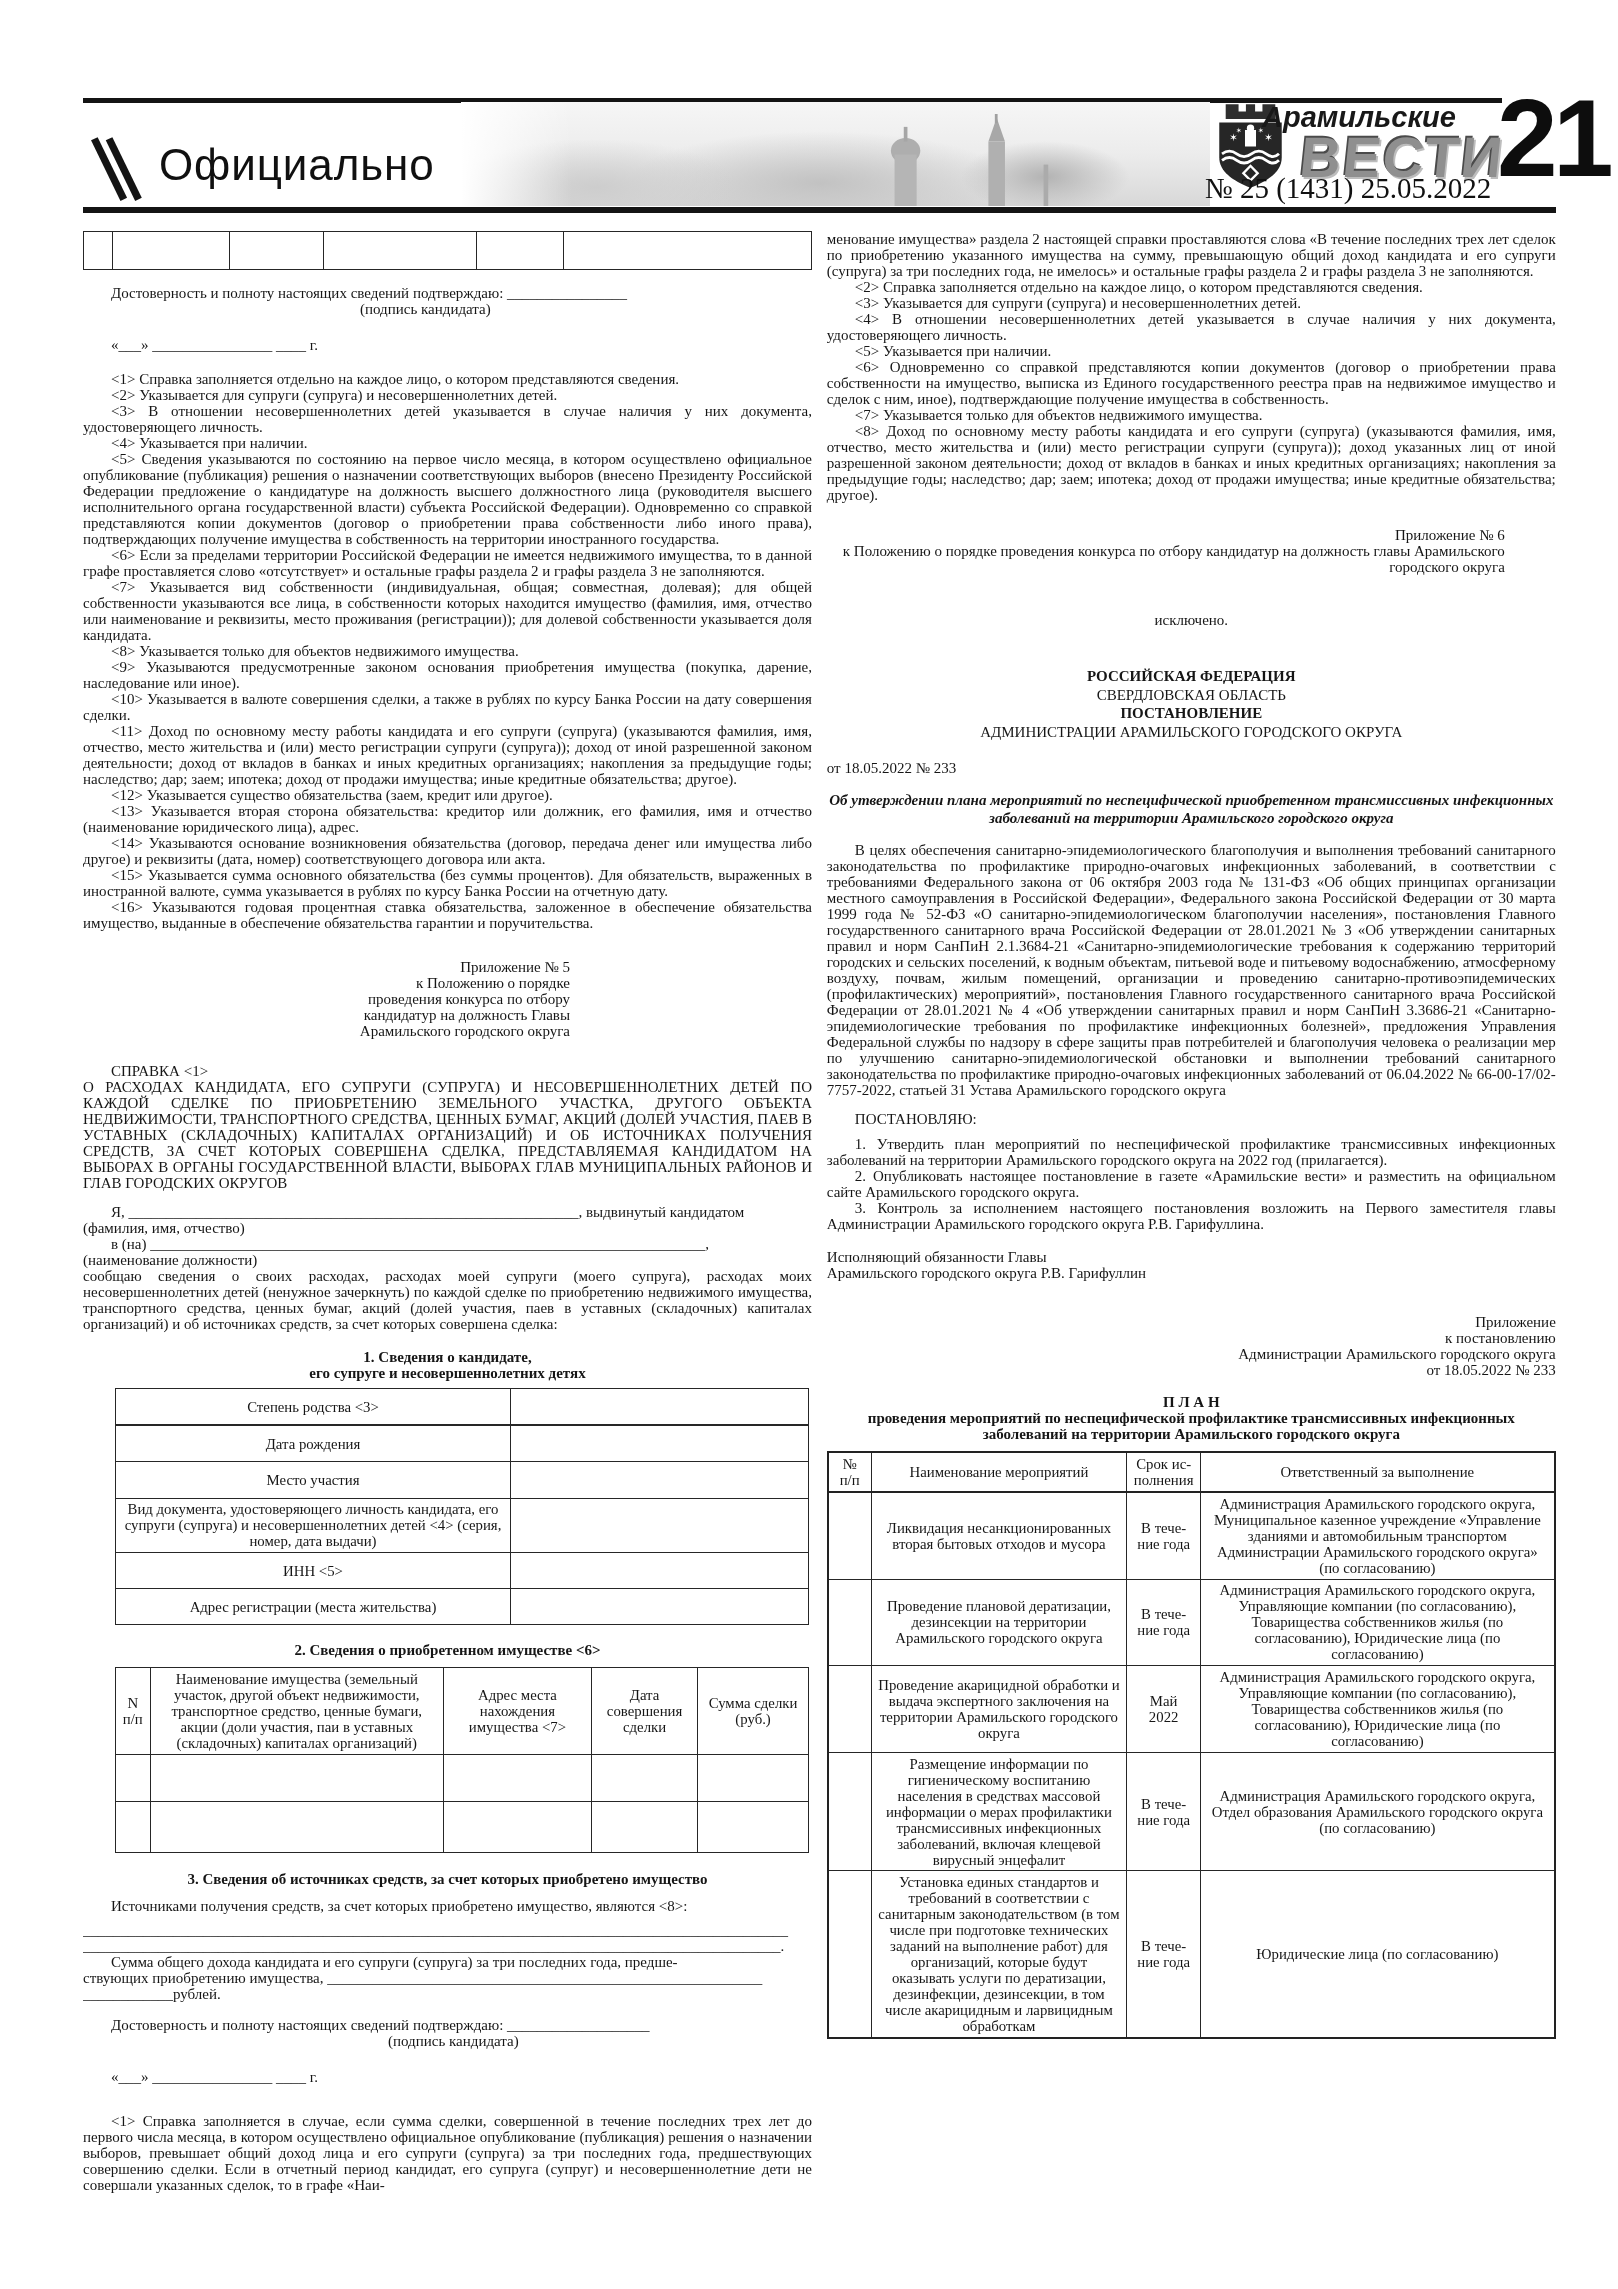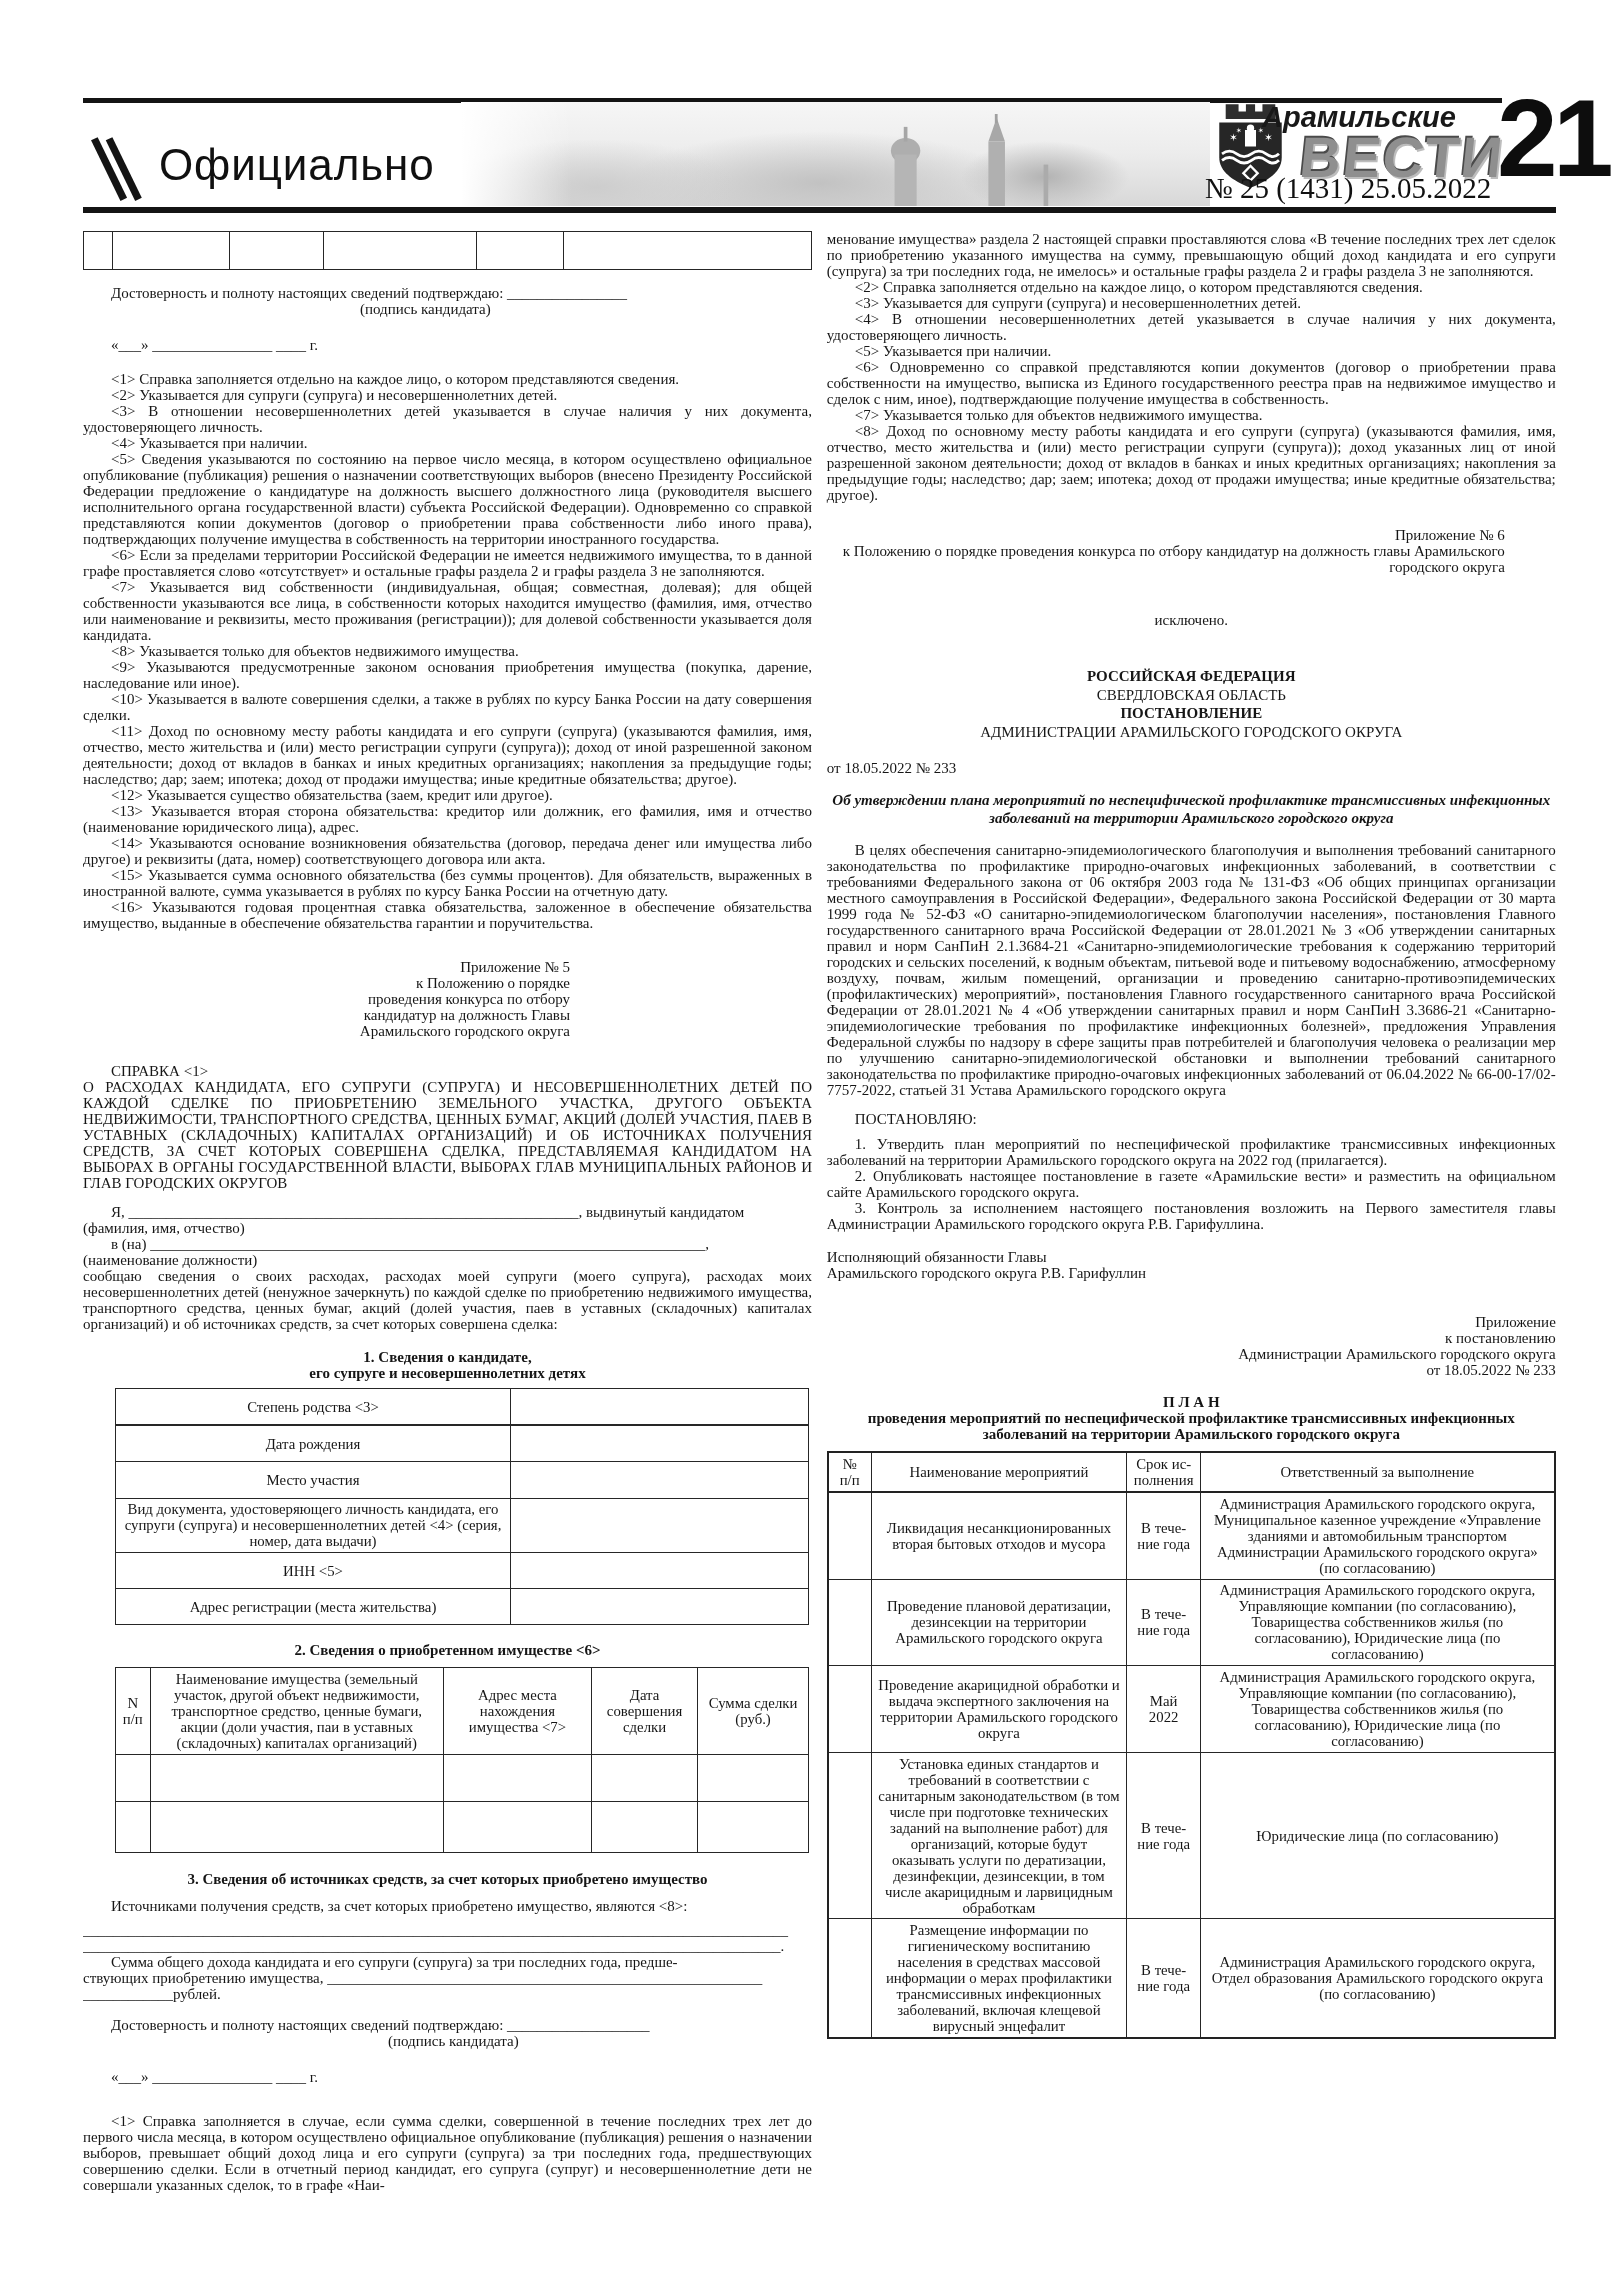--- a/index.html
+++ b/index.html
@@ -292,21 +292,21 @@
 
       <div class="gov" style="margin-top:39px">
         <p class="c b">РОССИЙСКАЯ ФЕДЕРАЦИЯ</p>
         <p class="c">СВЕРДЛОВСКАЯ ОБЛАСТЬ</p>
         <p class="c b">ПОСТАНОВЛЕНИЕ</p>
         <p class="c">АДМИНИСТРАЦИИ АРАМИЛЬСКОГО ГОРОДСКОГО ОКРУГА</p>
       </div>
 
       <p class="cap" style="margin-top:18.5px">от 18.05.2022 № 233</p>
 
-      <p class="c b i" style="margin-top:16.6px; line-height:17.5px">Об утверждении плана мероприятий по неспецифической профилактике трансмиссивных инфекционных заболеваний на территории Арамильского городского округа</p>
+      <p class="c b i" style="margin-top:16.6px; line-height:17.5px">Об утверждении плана мероприятий по неспецифической приобретенном трансмиссивных инфекционных заболеваний на территории Арамильского городского округа</p>
 
       <p class="p" style="margin-top:14.8px">В целях обеспечения санитарно-эпидемиологического благополучия и выполнения требований санитарного законодательства по профилактике природно-очаговых инфекционных заболеваний, в соответствии с требованиями Федерального закона от 06 октября 2003 года № 131-ФЗ «Об общих принципах организации местного самоуправления в Российской Федерации», Федерального закона Российской Федерации от 30 марта 1999 года № 52-ФЗ «О санитарно-эпидемиологическом благополучии населения», постановления Главного государственного санитарного врача Российской Федерации от 28.01.2021 № 3 «Об утверждении санитарных правил и норм СанПиН 2.1.3684-21 «Санитарно-эпидемиологические требования к содержанию территорий городских и сельских поселений, к водным объектам, питьевой воде и питьевому водоснабжению, атмосферному воздуху, почвам, жилым помещений, организации и проведению санитарно-противоэпидемических (профилактических) мероприятий», постановления Главного государственного санитарного врача Российской Федерации от 28.01.2021 № 4 «Об утверждении санитарных правил и норм СанПиН 3.3686-21 «Санитарно-эпидемиологические требования по профилактике инфекционных болезней», предложения Управления Федеральной службы по надзору в сфере защиты прав потребителей и благополучия человека о реализации мер по улучшению санитарно-эпидемиологической обстановки и выполнении требований санитарного законодательства по профилактике природно-очаговых инфекционных заболеваний от 06.04.2022 № 66-00-17/02-7757-2022, статьей 31 Устава Арамильского городского округа</p>
 
       <p class="p" style="margin-top:13px">ПОСТАНОВЛЯЮ:</p>
 
       <div style="margin-top:9.2px">
         <p class="p">1. Утвердить план мероприятий по неспецифической профилактике трансмиссивных инфекционных заболеваний на территории Арамильского городского округа на 2022 год (прилагается).</p>
         <p class="p">2. Опубликовать настоящее постановление в газете «Арамильские вести» и разместить на официальном сайте Арамильского городского округа.</p>
         <p class="p">3. Контроль за исполнением настоящего постановления возложить на Первого заместителя главы Администрации Арамильского городского округа Р.В. Гарифуллина.</p>
       </div>
@@ -355,29 +355,29 @@
             <td>Администрация Арамильского городского округа, Управляющие компании (по согласованию), Товарищества собственников жилья (по согласованию), Юридические лица (по согласованию)</td>
           </tr>
           <tr>
             <td></td>
             <td>Проведение акарицидной обработки и выдача экспертного заключения на территории Арамильского городского округа</td>
             <td>Май 2022</td>
             <td>Администрация Арамильского городского округа, Управляющие компании (по согласованию), Товарищества собственников жилья (по согласованию), Юридические лица (по согласованию)</td>
           </tr>
           <tr>
             <td></td>
+            <td>Размещение информации по гигиеническому воспитанию населения в средствах массовой информации о мерах профилактики трансмиссивных инфекционных заболеваний, включая клещевой вирусный энцефалит</td>
+            <td>В тече-ние года</td>
+            <td>Администрация Арамильского городского округа, Отдел образования Арамильского городского округа (по согласованию)</td>
+          </tr>
+          <tr>
+            <td></td>
             <td>Установка единых стандартов и требований в соответствии с санитарным законодательством (в том числе при подготовке технических заданий на выполнение работ) для организаций, которые будут оказывать услуги по дератизации, дезинфекции, дезинсекции, в том числе акарицидным и ларвицидным обработкам</td>
             <td>В тече-ние года</td>
             <td>Юридические лица (по согласованию)</td>
           </tr>
-          <tr>
-            <td></td>
-            <td>Размещение информации по гигиеническому воспитанию населения в средствах массовой информации о мерах профилактики трансмиссивных инфекционных заболеваний, включая клещевой вирусный энцефалит</td>
-            <td>В тече-ние года</td>
-            <td>Администрация Арамильского городского округа, Отдел образования Арамильского городского округа (по согласованию)</td>
-          </tr>
         </tbody>
       </table>
 
     </div>
   </div>
 </div>
 
 
 </body></html>

